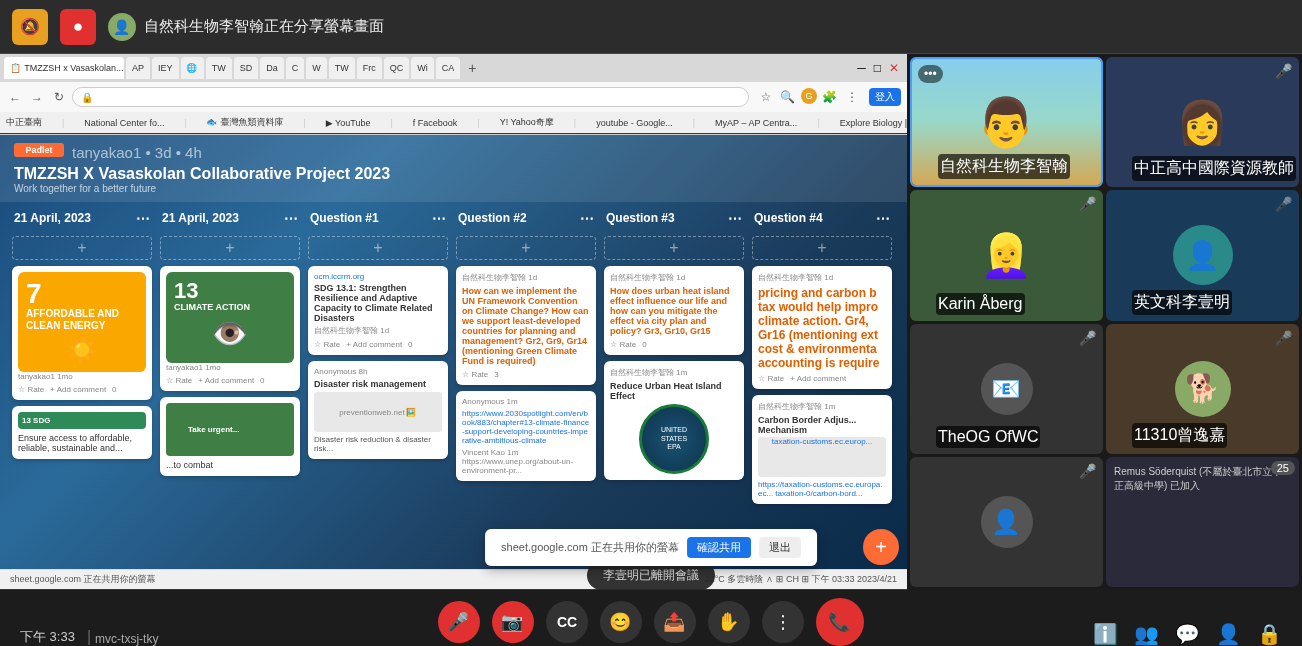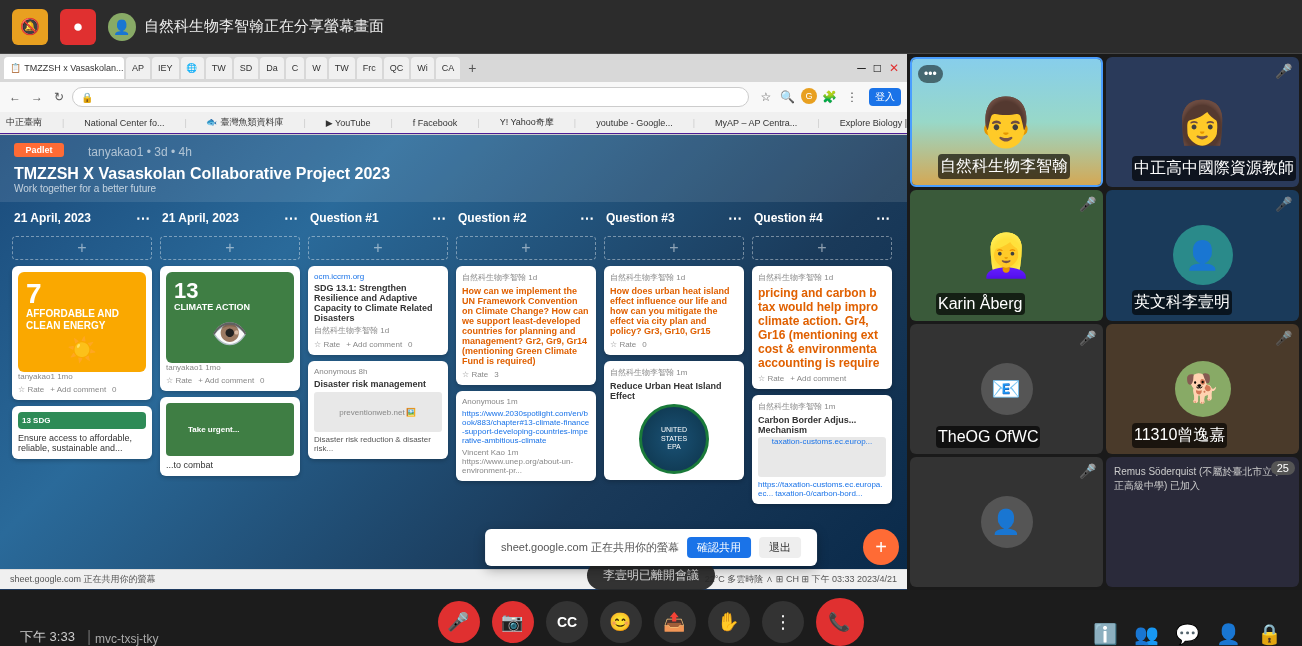--- a/index.html
+++ b/index.html
@@ -504,23 +504,23 @@
         <span class="bookmark-item">Explore Biology | B...</span>
         <span style="color:#ccc;font-size:9px;">|</span>
         <span class="bookmark-item">均一學習一傳....</span>
         <span style="color:#ccc;font-size:9px;">|</span>
         <span class="bookmark-item">全面教材覆蓋國際學...</span>
       </div>
     </div>
 
     <div class="padlet-area">
       <div class="padlet-header">
-        <div style="display:flex;align-items:center;gap:24px;margin-bottom:4px;">
+        <div style="display:flex;align-items:center;gap:8px;margin-bottom:4px;">
           <div class="padlet-logo">Padlet</div>
-          <span style="color:rgba(255,255,255,0.6);font-size:12px;text-align:center;">tanyakao1 • 3d • 4h</span>
+          <span style="color:rgba(255,255,255,0.6);font-size:15px;text-align:center;">tanyakao1 • 3d • 4h</span>
         </div>
         <div class="padlet-project-title">TMZZSH X Vasaskolan Collaborative Project 2023</div>
         <div class="padlet-subtitle">Work together for a better future</div>
       </div>
 
       <div class="padlet-columns">
 
         <div class="padlet-column">
           <div class="column-header">
             <span>21 April, 2023</span>

